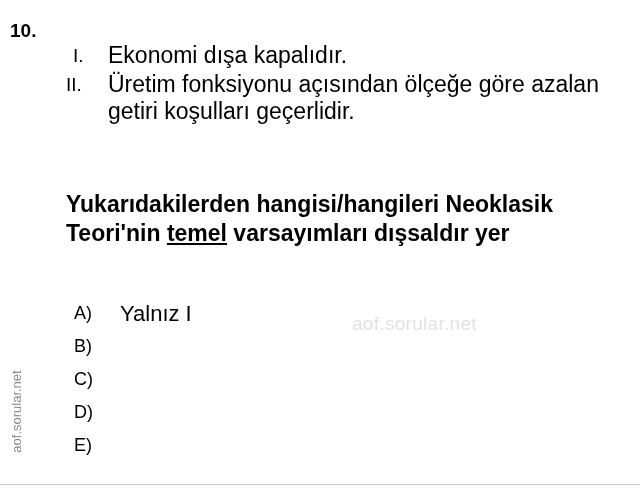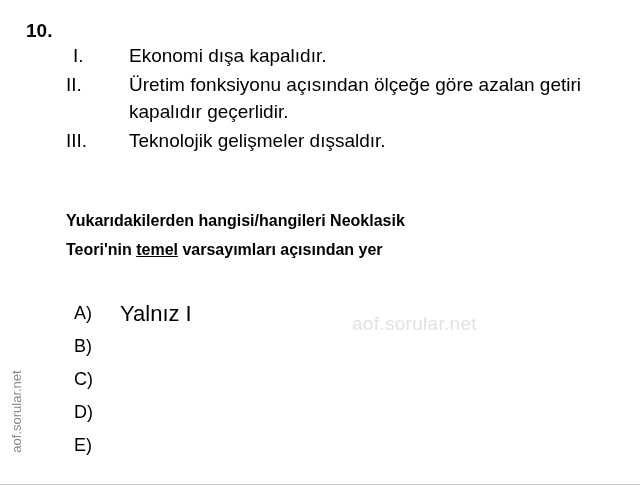--- a/index.html
+++ b/index.html
@@ -15,21 +15,21 @@
     position: relative;
     overflow: hidden;
   }
   .page {
     position: relative;
     width: 640px;
     height: 494px;
   }
   .q-number {
     position: absolute;
-    left: 26px;
+    left: 10px;
     top: 20px;
     font-size: 19px;
     font-weight: bold;
     letter-spacing: 0px;
   }
   .roman-list {
     position: absolute;
     left: 66px;
     top: 42px;
     width: 545px;
@@ -41,31 +41,30 @@
   }
   .roman-label {
     width: 42px;
     flex: 0 0 42px;
     font-size: 19px;
     line-height: 27px;
     text-align: left;
   }
   .roman-label.r1 { text-indent: 7px; }
   .roman-text {
-    font-size: 19px;
+    font-size: 23px;
     line-height: 27px;
     flex: 1;
-    margin-left: 21px;
   }
   .stem {
     position: absolute;
     left: 66px;
-    top: 206px;
+    top: 190px;
     width: 545px;
-    font-size: 16px;
+    font-size: 23px;
     font-weight: bold;
     line-height: 29px;
     text-align: justify;
   }
   .stem .line {
     display: block;
   }
   .stem u {
   }
   .options {
@@ -126,34 +125,30 @@
 
   <div class="q-number">10.</div>
 
   <div class="roman-list">
     <div class="roman-row">
       <div class="roman-label r1">I.</div>
       <div class="roman-text">Ekonomi dışa kapalıdır.</div>
     </div>
     <div class="roman-row">
       <div class="roman-label">II.</div>
-      <div class="roman-text">Üretim fonksiyonu açısından ölçeğe göre azalan getiri kapalıdır geçerlidir.</div>
-    </div>
-    <div class="roman-row">
-      <div class="roman-label">III.</div>
-      <div class="roman-text">Teknolojik gelişmeler dışsaldır.</div>
+      <div class="roman-text">Üretim fonksiyonu açısından ölçeğe göre azalan getiri koşulları geçerlidir.</div>
     </div>
   </div>
 
   <div class="stem">
     <span class="line">Yukarıdakilerden hangisi/hangileri Neoklasik</span>
     <span class="line">
       <span>Teori'nin</span>
       <u>temel</u>
-      <span>varsayımları açısından yer</span>
+      <span>varsayımları dışsaldır yer</span>
     </span>
   </div>
 
   <div class="options">
     <div class="opt-row">
       <div class="opt-label">A)</div>
       <div class="opt-text">Yalnız I</div>
     </div>
     <div class="opt-row">
       <div class="opt-label">B)</div>

